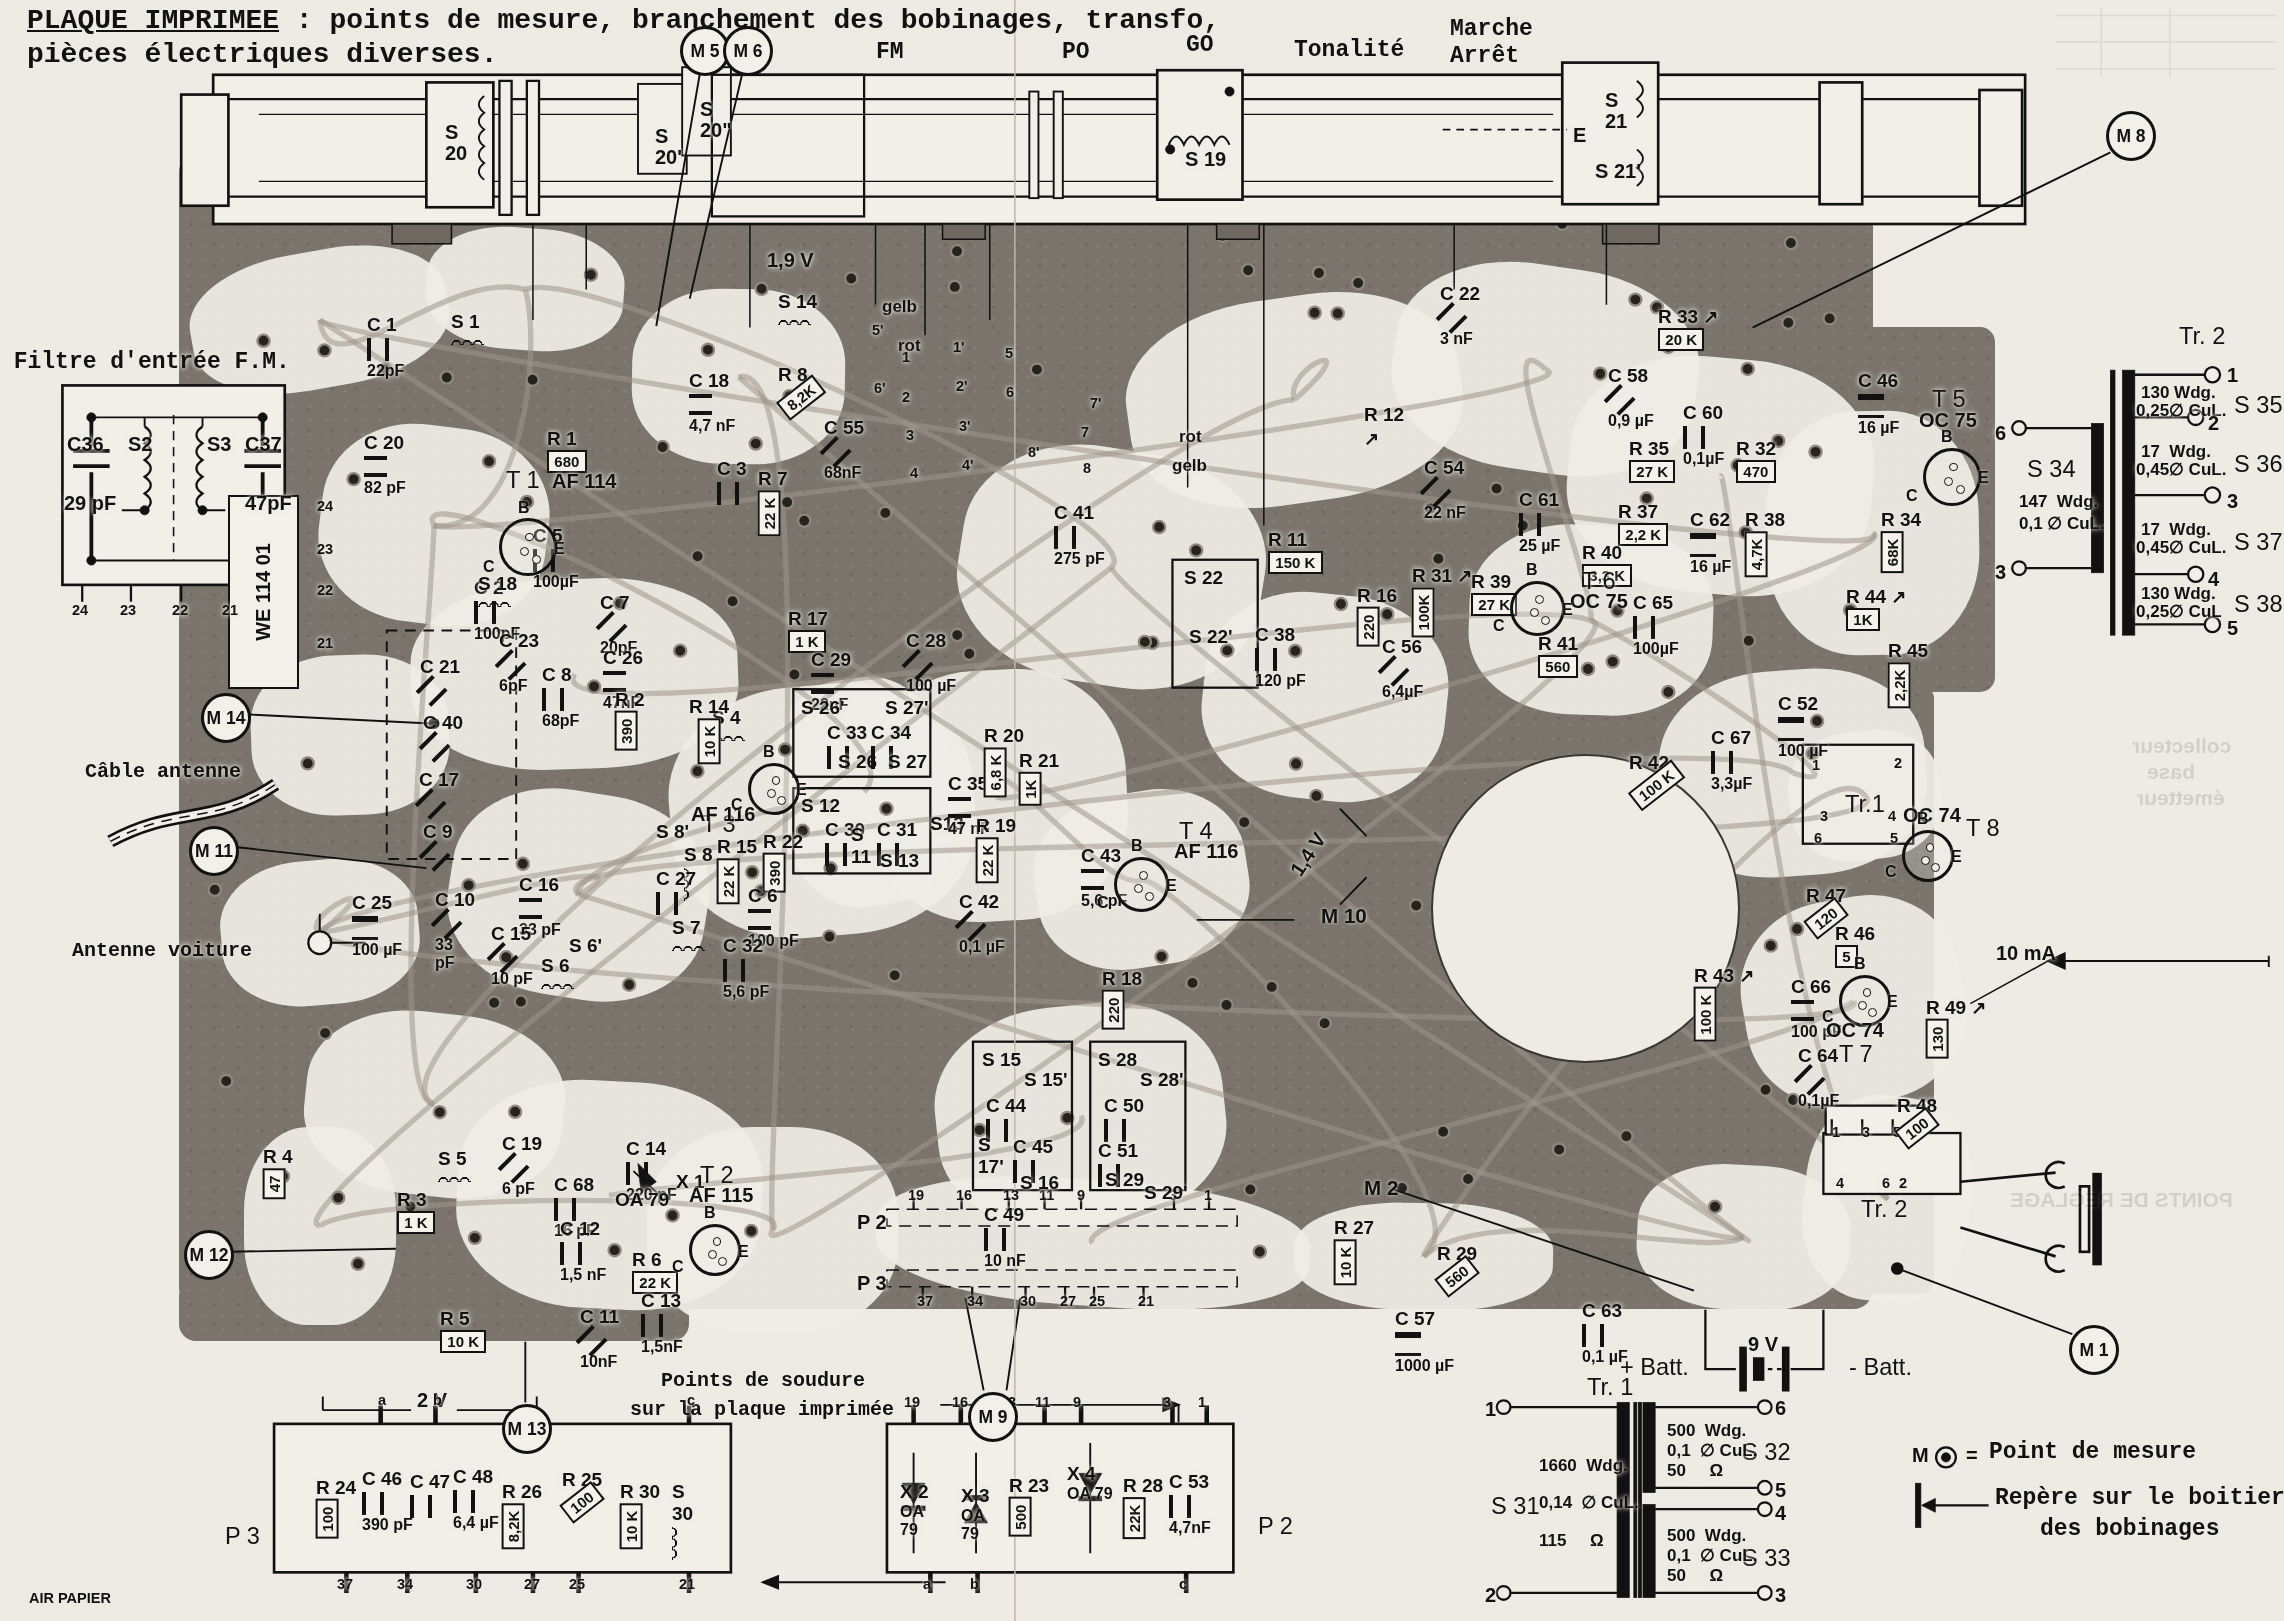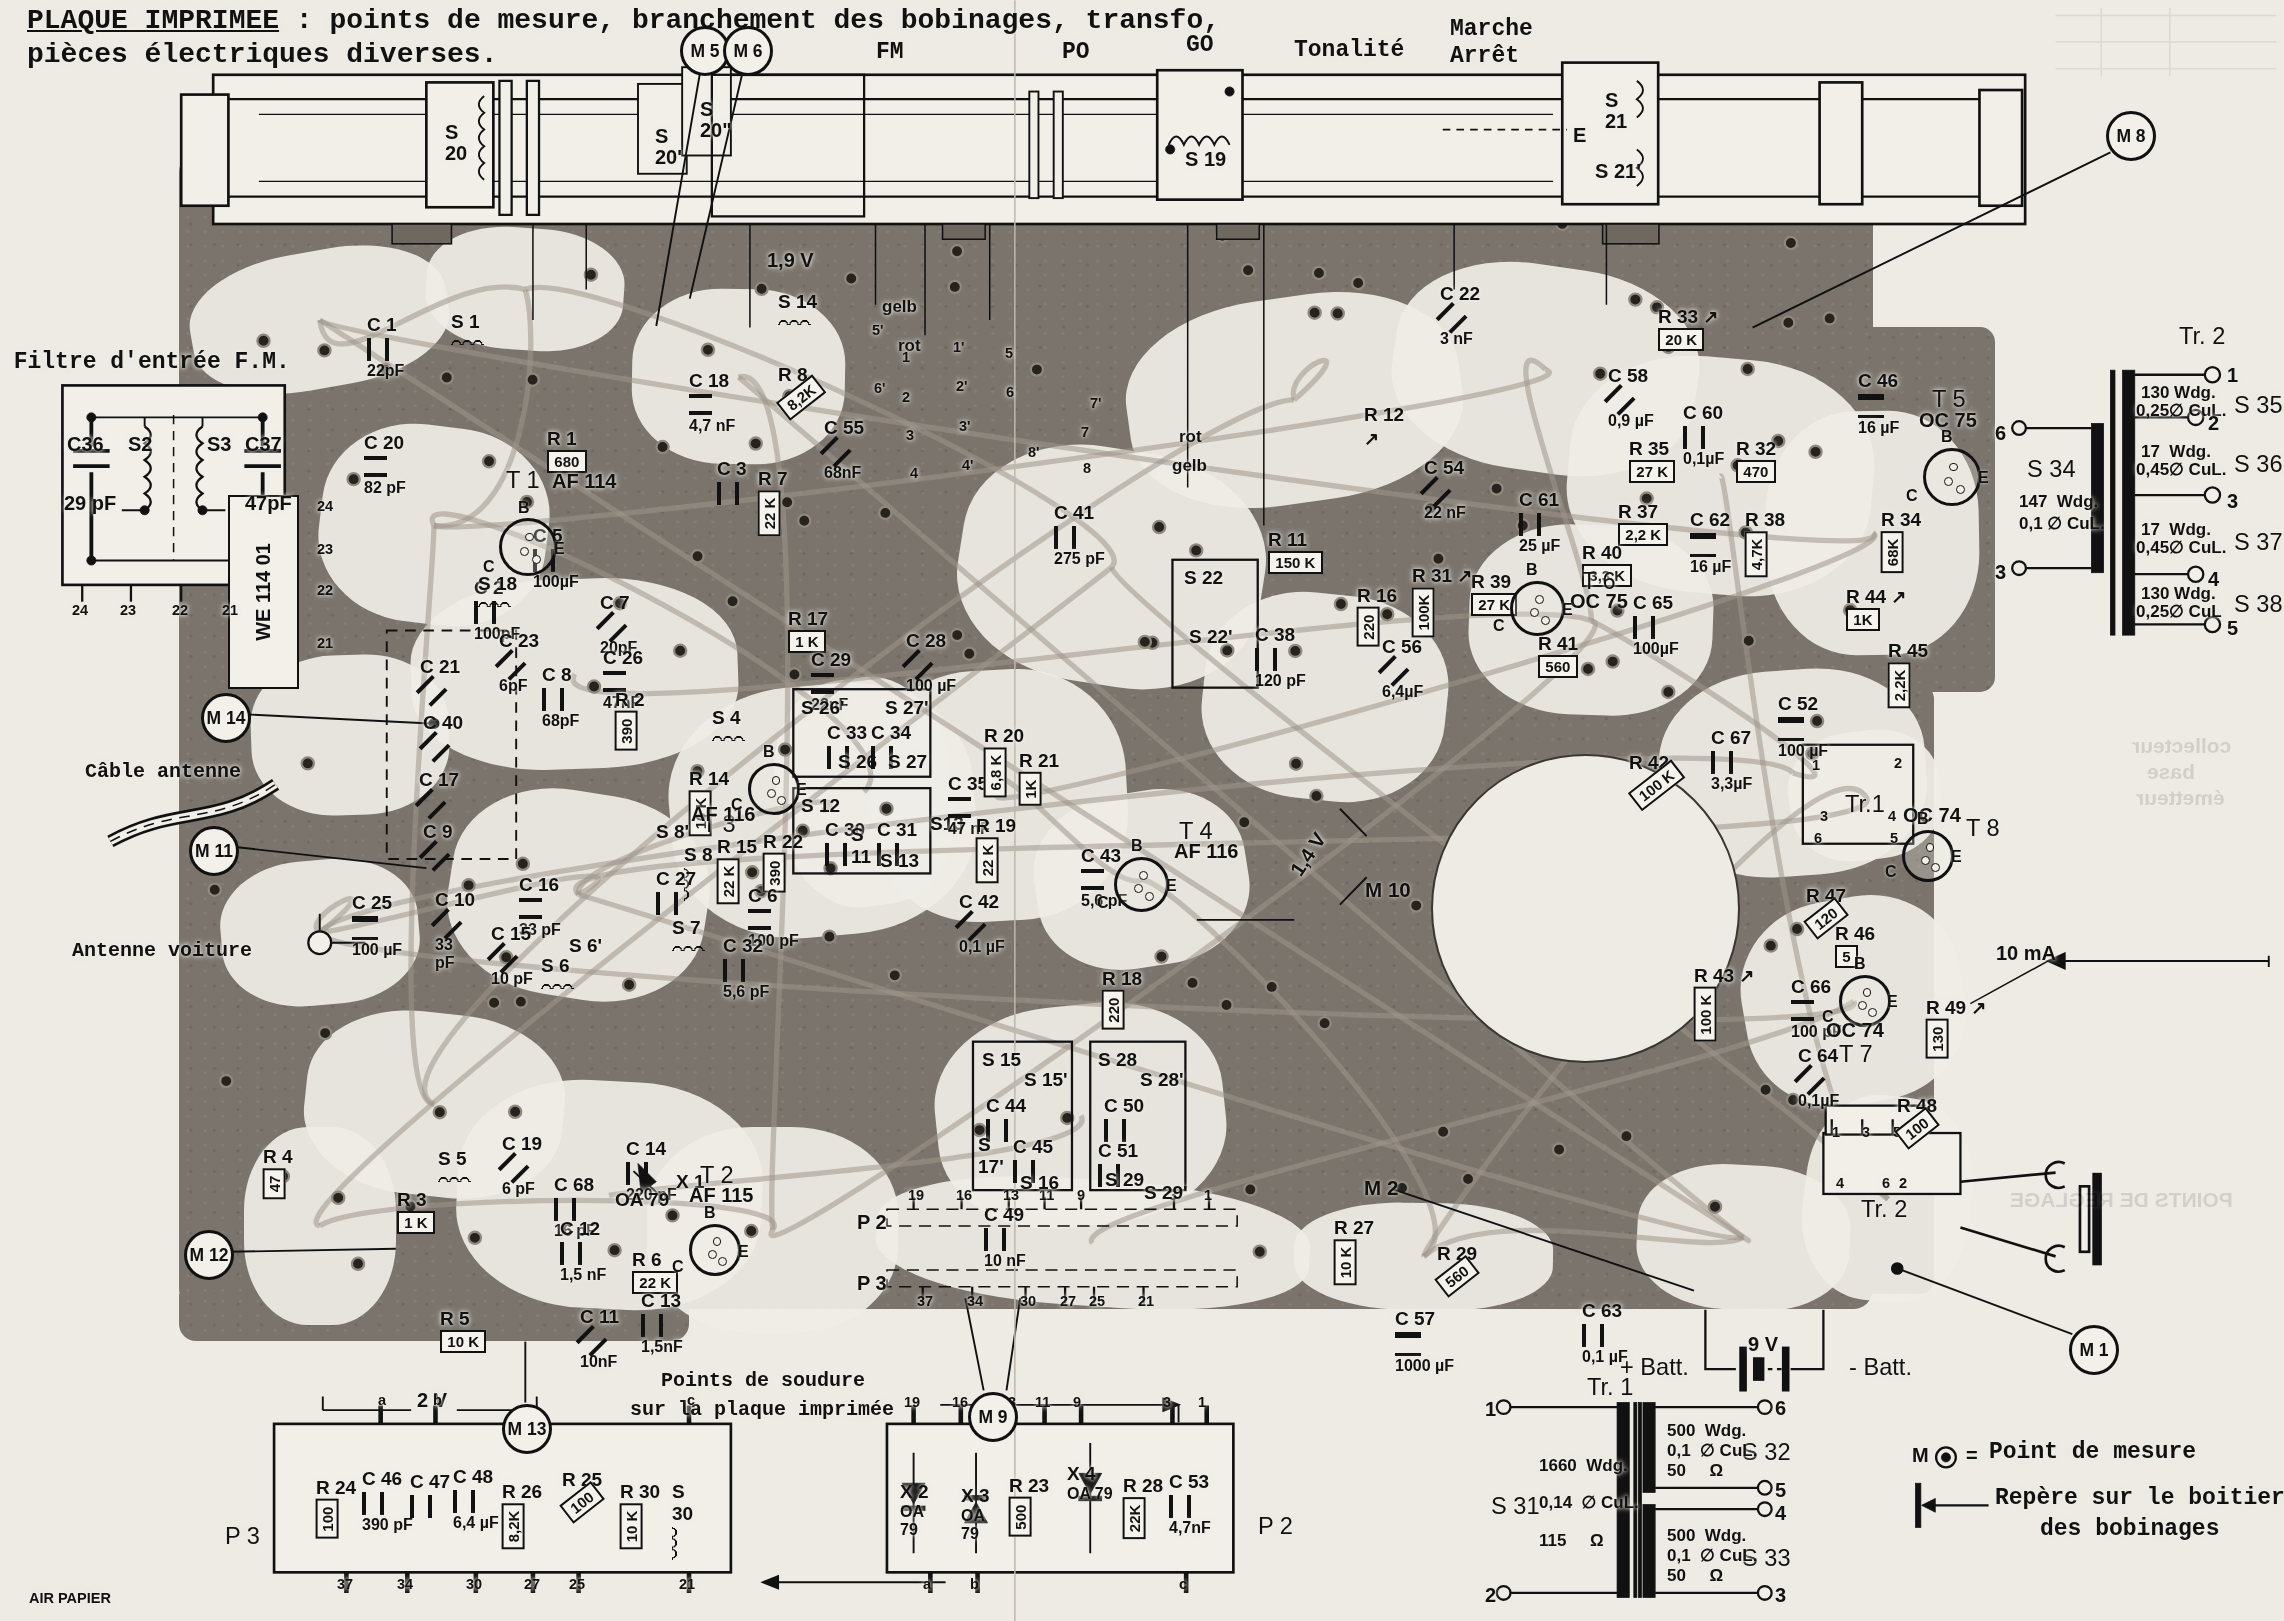--- a/index.html
+++ b/index.html
@@ -732,21 +732,21 @@
       <div class="glyph capd"></div>
     </div>
     <div class="comp" style="left: 419px; top: 769px;">
       <div class="cname">C 17</div>
       <div class="glyph capd"></div>
     </div>
     <div class="comp" style="left: 423px; top: 821px;">
       <div class="cname">C 9</div>
       <div class="glyph capd"></div>
     </div>
-    <div class="comp" style="left: 689px; top: 768px;"><div class="cname">R 14</div><div class="vbox v">10 K</div></div>
+    <div class="comp" style="left: 689px; top: 696px; text-align: center;"><div class="cname">R 14</div><div class="vbox v">10 K</div></div>
     <div class="comp" style="left: 717px; top: 836px;"><div class="cname">R 15</div><div class="vbox v">22 K</div></div>
     <div class="comp" style="left: 763px; top: 831px;"><div class="cname">R 22</div><div class="vbox v">390</div></div>
     <div class="comp" style="left: 748px; top: 885px;">
       <div class="cname">C 6</div>
       <div class="glyph cap"></div>
       <div class="cval">100 pF</div>
     </div>
     <div class="comp" style="left: 723px; top: 935px;">
       <div class="cname">C 32</div>
       <div class="glyph capv"></div>
@@ -1121,21 +1121,21 @@
 <div id="mplayer">
     <div class="mp" style="left: 680px; top: 26px;">M 5</div>
     <div class="mp" style="left: 723px; top: 26px;">M 6</div>
     <div class="mp" style="left: 2106px; top: 111px;">M 8</div>
     <div class="mp" style="left: 201px; top: 693px;">M 14</div>
     <div class="mp" style="left: 189px; top: 826px;">M 11</div>
     <div class="mp" style="left: 184px; top: 1230px;">M 12</div>
     <div class="mp" style="left: 502px; top: 1404px;">M 13</div>
     <div class="mp" style="left: 968px; top: 1392px;">M 9</div>
     <div class="mp" style="left: 2069px; top: 1325px;">M 1</div>
-    <div class="mptext" style="left: 1321px; top: 878px; margin-left: 44px;">M 10</div>
+    <div class="mptext" style="left: 1321px; top: 904px;">M 10</div>
     <div class="mptext" style="left: 1364px; top: 1176px;">M 2</div>
   </div>
 <div id="translayer">
     <div class="trans" style="left: 499px; top: 518px; width: 52px; height: 52px;">
       <div class="dot" style="left: 23px; top: 11.6px;"></div>
       <div class="dot" style="left: 18px; top: 26px;"></div>
       <div class="dot" style="left: 30px; top: 34px;"></div>
     </div>
     <div class="txt big" style="left: 506px; top: 468px;">T 1</div>
     <div class="txt lab" style="left: 552px; top: 471px;">AF 114</div>

